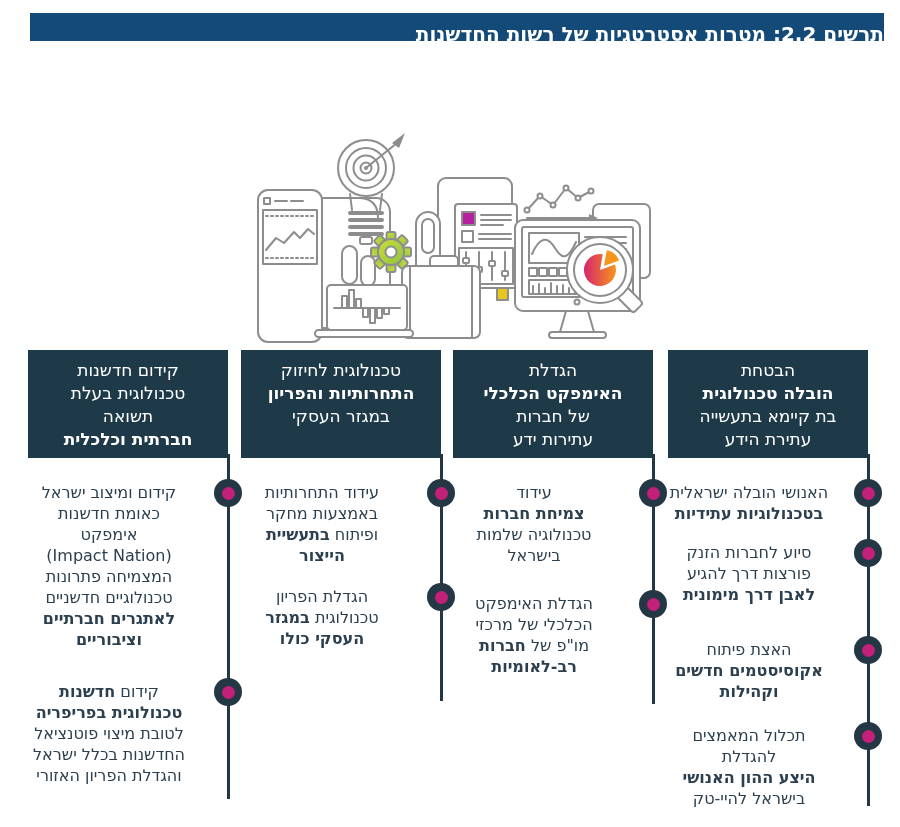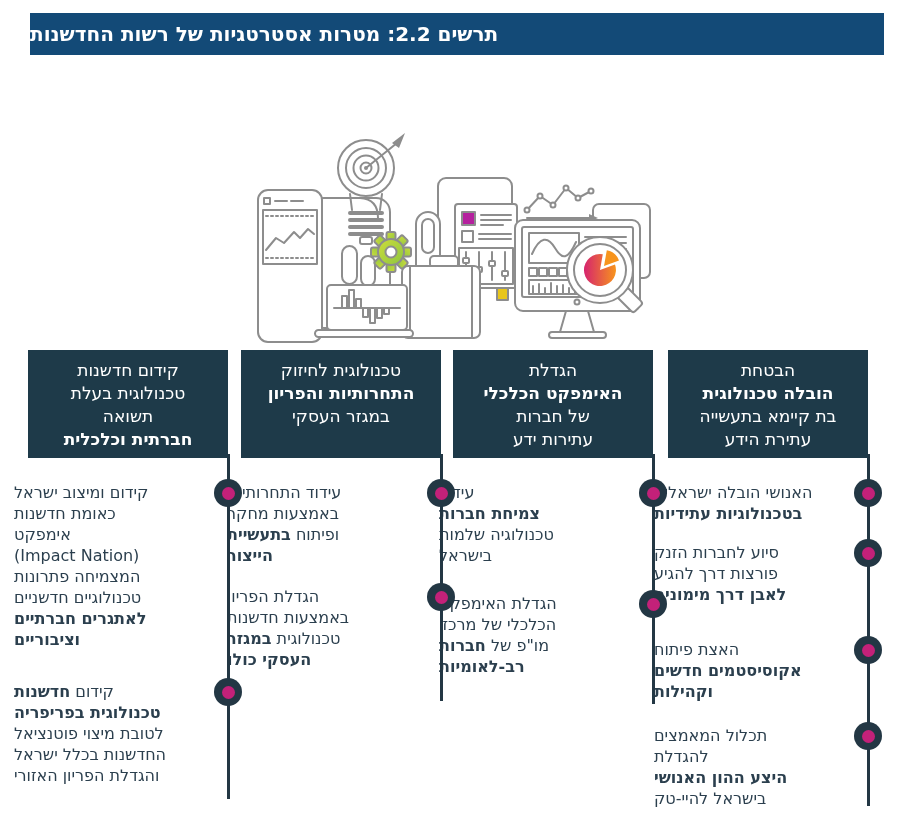--- a/index.html
+++ b/index.html
@@ -6,34 +6,34 @@
     --banner_bg:#134a77; --header_bg:#1e3a49; --title_text:#ffffff;
     --body_text:#2b3f4e; --line:#233744; --bullet_outer:#233744; --bullet_inner:#c32179;
     --outline:#8d8d8d; --gear_green:#8dc63f; --gear_light:#cddc3c;
     --pie_magenta:#d6246e; --pie_orange:#f7941d; --square_magenta:#b5209e; --square_yellow:#e8c61c;
   }
   *{box-sizing:border-box;margin:0;padding:0}
   html,body{background:#fff}
   body{font-family:"DejaVu Sans",sans-serif}
   #stage{position:relative;width:900px;height:827px;background:#fff;overflow:hidden}
 
-  .banner{position:absolute;left:30px;top:13px;width:854px;height:42px;background:var(--banner_bg);
-    color:var(--title_text);direction:rtl;text-align:left;line-height:42px;font-size:20px;font-weight:bold}
+  .banner{position:absolute;left:30px;top:13px;width:854px;height:28px;background:var(--banner_bg);
+    color:var(--title_text);direction:rtl;text-align:right;line-height:42px;font-size:20px;font-weight:bold}
 
   .illu{position:absolute;left:250px;top:136px;width:420px;height:212px;overflow:visible}
 
   .col{position:absolute;top:350px;width:200px}
   .c0{left:668px}.c1{left:453px}.c2{left:241px}.c3{left:28px}
   .head{position:absolute;left:0;top:0;width:200px;height:108px;background:var(--header_bg);
     color:#fff;direction:rtl;text-align:center;font-size:17px;line-height:23px;padding-top:9px}
   .head .b{font-weight:bold}
   .vline{position:absolute;right:-1.5px;top:104px;width:3px;background:var(--line)}
   .c0 .vline{height:352px}.c1 .vline{height:250px}.c2 .vline{height:247px}.c3 .vline{height:345px}
 
-  .item{position:absolute;right:24px;width:190px;direction:rtl;text-align:left;
+  .item{position:absolute;right:24px;width:190px;direction:rtl;text-align:center;
     color:var(--body_text);font-size:16px;line-height:21px}
   .item .ln{white-space:nowrap}
   .item .b{font-weight:bold}
   .dot{position:absolute;right:-38px;top:-3px;width:28px;height:28px;border-radius:50%;background:var(--bullet-outer,#233744);background:var(--bullet_outer)}
   .dot::after{content:"";position:absolute;left:7.5px;top:7.5px;width:13px;height:13px;border-radius:50%;background:var(--bullet_inner)}
 
   .c0 .i0,.c1 .i0,.c2 .i0,.c3 .i0{top:132px}
   .c0 .i1{top:192px}.c0 .i2{top:289px}.c0 .i3{top:375px}
   .c1 .i1{top:243px}
   .c2 .i1{top:236px}
@@ -268,21 +268,20 @@
         <div class="item i0">
           <span class="dot"></span>
           <div class="ln"><span>עידוד התחרותיות</span></div>
           <div class="ln"><span>באמצעות מחקר</span></div>
           <div class="ln"><span>ופיתוח </span><span class="b">בתעשיית</span></div>
           <div class="ln"><span class="b">הייצור</span></div>
         </div>
         <div class="item i1">
           <span class="dot"></span>
           <div class="ln"><span>הגדלת הפריון</span></div>
-          <div class="ln"><span>באמצעות חדשנות</span></div>
           <div class="ln"><span>טכנולוגית </span><span class="b">במגזר</span></div>
           <div class="ln"><span class="b">העסקי כולו</span></div>
         </div>
       </div>
       <div class="col c3">
         <div class="vline"></div>
         <div class="head">
           <div>קידום חדשנות</div>
           <div>טכנולוגית בעלת</div>
           <div>תשואה</div>

